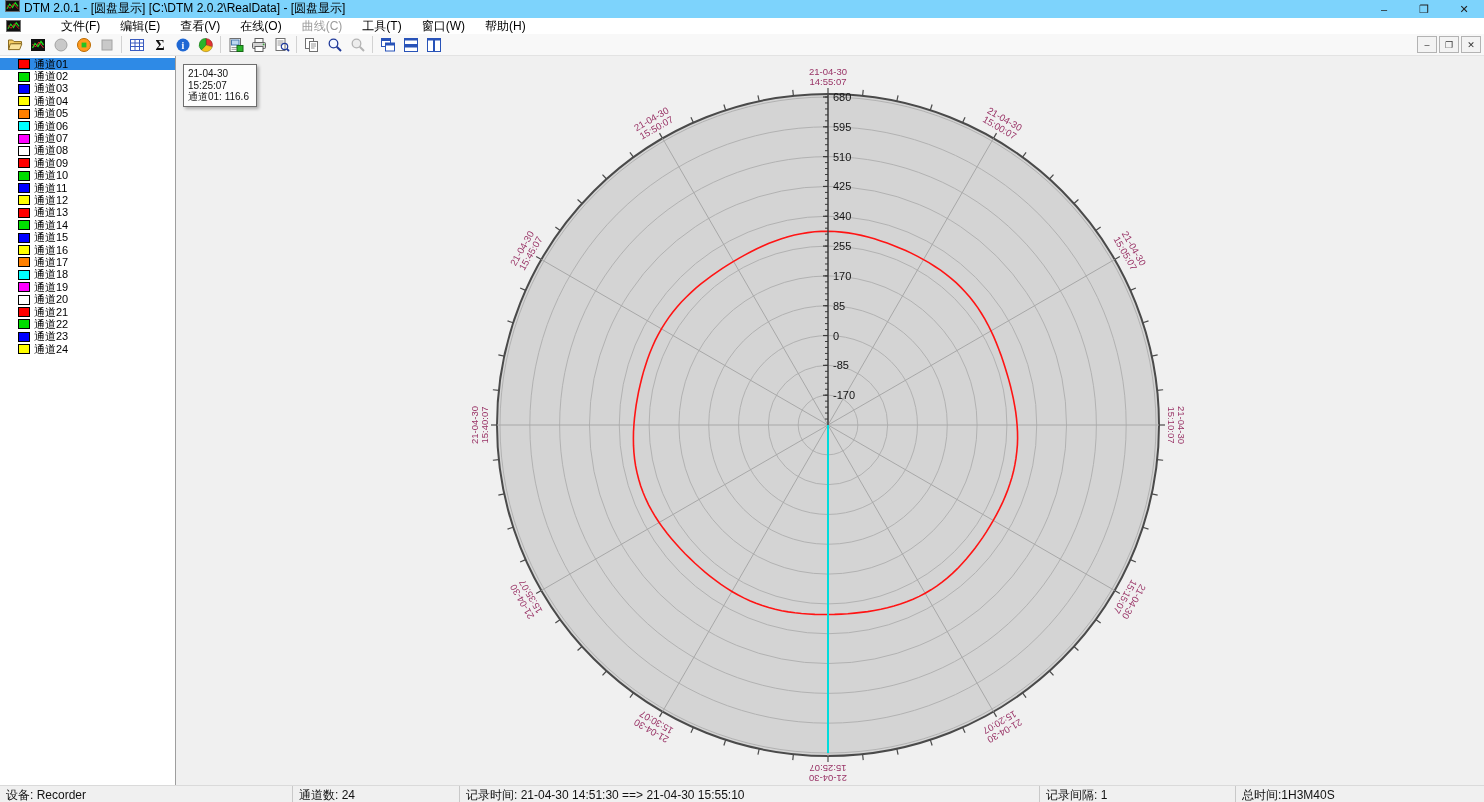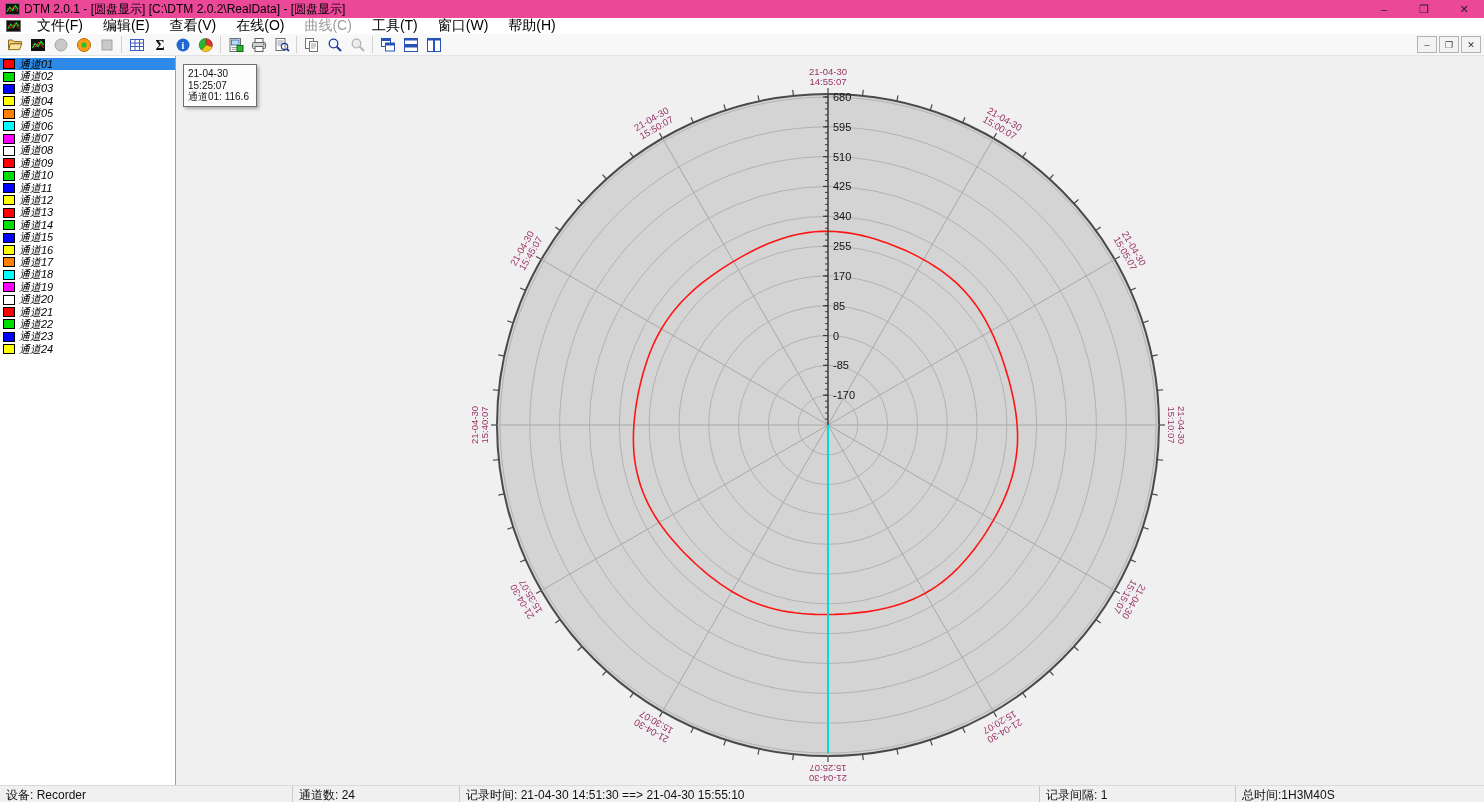--- a/index.html
+++ b/index.html
@@ -2,40 +2,40 @@
 <html><head>
 <meta charset="utf-8">
 <style>
   html,body{margin:0;padding:0;}
   body{
     width:1484px;height:802px;overflow:hidden;position:relative;
     font-family:"Liberation Sans",sans-serif;background:#f0f0f0;
     -webkit-font-smoothing:antialiased;
   }
   
-  .titlebar{height:18px;background:#ec4899;display:flex;align-items:center;font-size:12px;color:#000;}
+  .titlebar{height:18px;background:#7dd3fc;display:flex;align-items:flex-start;font-size:12px;color:#000;}
   .app-icon{width:15px;height:12px;margin:0 4px 0 5px;flex:none;}
   .title-text{white-space:nowrap;}
   .titlebar-spacer{flex:1;}
   .win-ctrl{width:40px;height:18px;display:flex;align-items:center;justify-content:center;font-size:11px;color:#222;cursor:default;}
   
-  .menubar{height:16px;background:#ffffff;display:flex;align-items:center;font-size:14px;}
+  .menubar{height:16px;background:#ffffff;display:flex;align-items:center;font-size:12px;gap:24px;}
   .mdi-doc-icon{width:15px;height:12px;margin:0 6px 0 6px;flex:none;}
   .menu-item{padding:0 10px;height:100%;display:flex;align-items:center;color:#000;cursor:default;}
   .menu-item.disabled{color:#9b9b9b;text-align:center;}
   
   .toolbar{height:21px;background:#f8f8f8;border-bottom:1px solid #e3e3e3;display:flex;align-items:center;padding-left:3px;}
   .tbtn{width:21px;height:19px;display:flex;align-items:center;justify-content:center;border:1px solid transparent;}
   .tsep{width:1px;height:17px;background:#d2d2d2;margin:0 3px;}
   .toolbar-right{margin-left:auto;display:flex;align-items:center;padding-right:3px;}
   .mdi-btn{width:18px;height:15px;border:1px solid #b3b3b3;background:#f3f3f3;display:flex;align-items:center;justify-content:center;font-size:9px;color:#333;margin-left:2px;}
   
   .content{display:flex;height:729px;position:relative;}
   .sidebar{width:176px;background:#ffffff;border-right:1px solid #9e9e9e;box-sizing:border-box;padding-top:2px;overflow:hidden;}
-  .chan-row{height:12.4px;display:flex;align-items:center;padding-left:3px;font-size:11px;color:#000;white-space:nowrap;font-style:italic;}
+  .chan-row{height:12.4px;display:flex;align-items:center;padding-left:18px;font-size:11px;color:#000;white-space:nowrap;}
   .chan-row .swatch{width:12px;height:10px;border:1px solid #000;margin-right:4px;flex:none;box-sizing:border-box;}
   .chart-panel{position:relative;flex:1;background:#f0f0f0;}
   .chart-panel svg{position:absolute;left:0;top:0;}
   .tooltip{
     position:absolute;left:7px;top:8px;z-index:5;background:#fdfdfd;
     border:1px solid #6e6e6e;box-shadow:2px 2px 3px rgba(0,0,0,.28);
     font-size:10px;line-height:11.5px;padding:3px 7px 3px 4px;color:#111;white-space:nowrap;
   }
   
   .statusbar{height:19px;background:#f0f0f0;border-top:1px solid #dadada;display:flex;align-items:center;font-size:12px;color:#111;}

